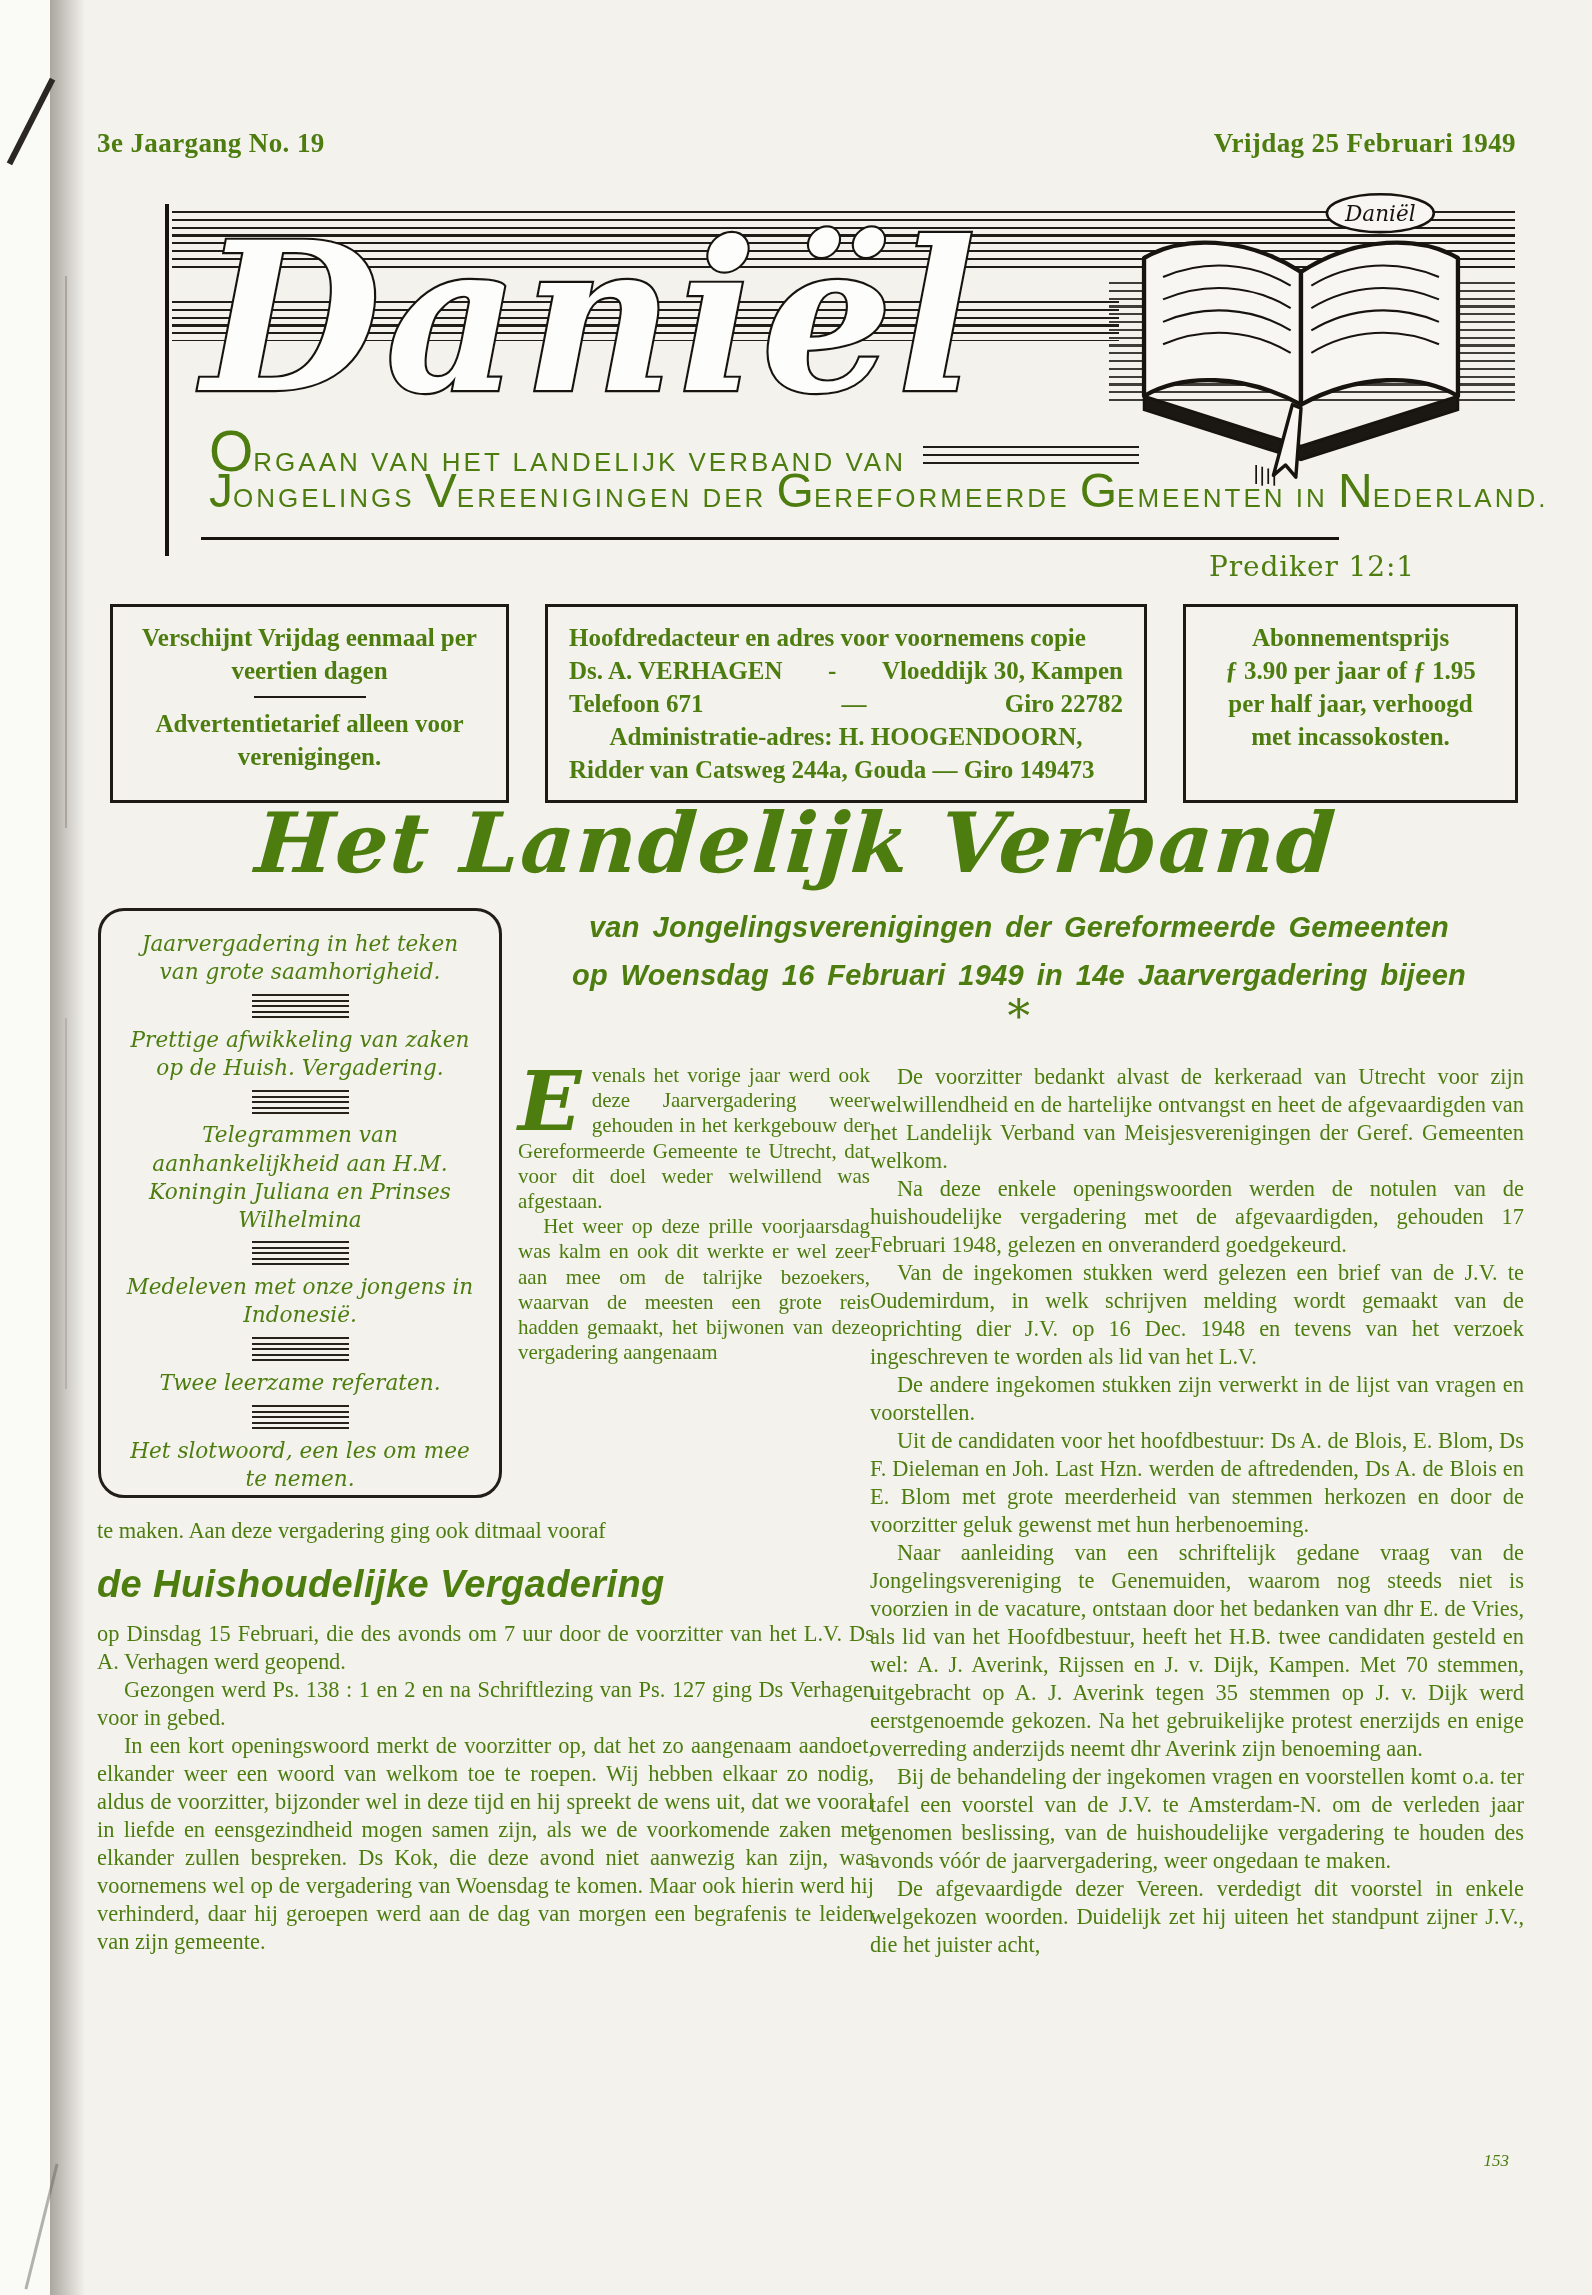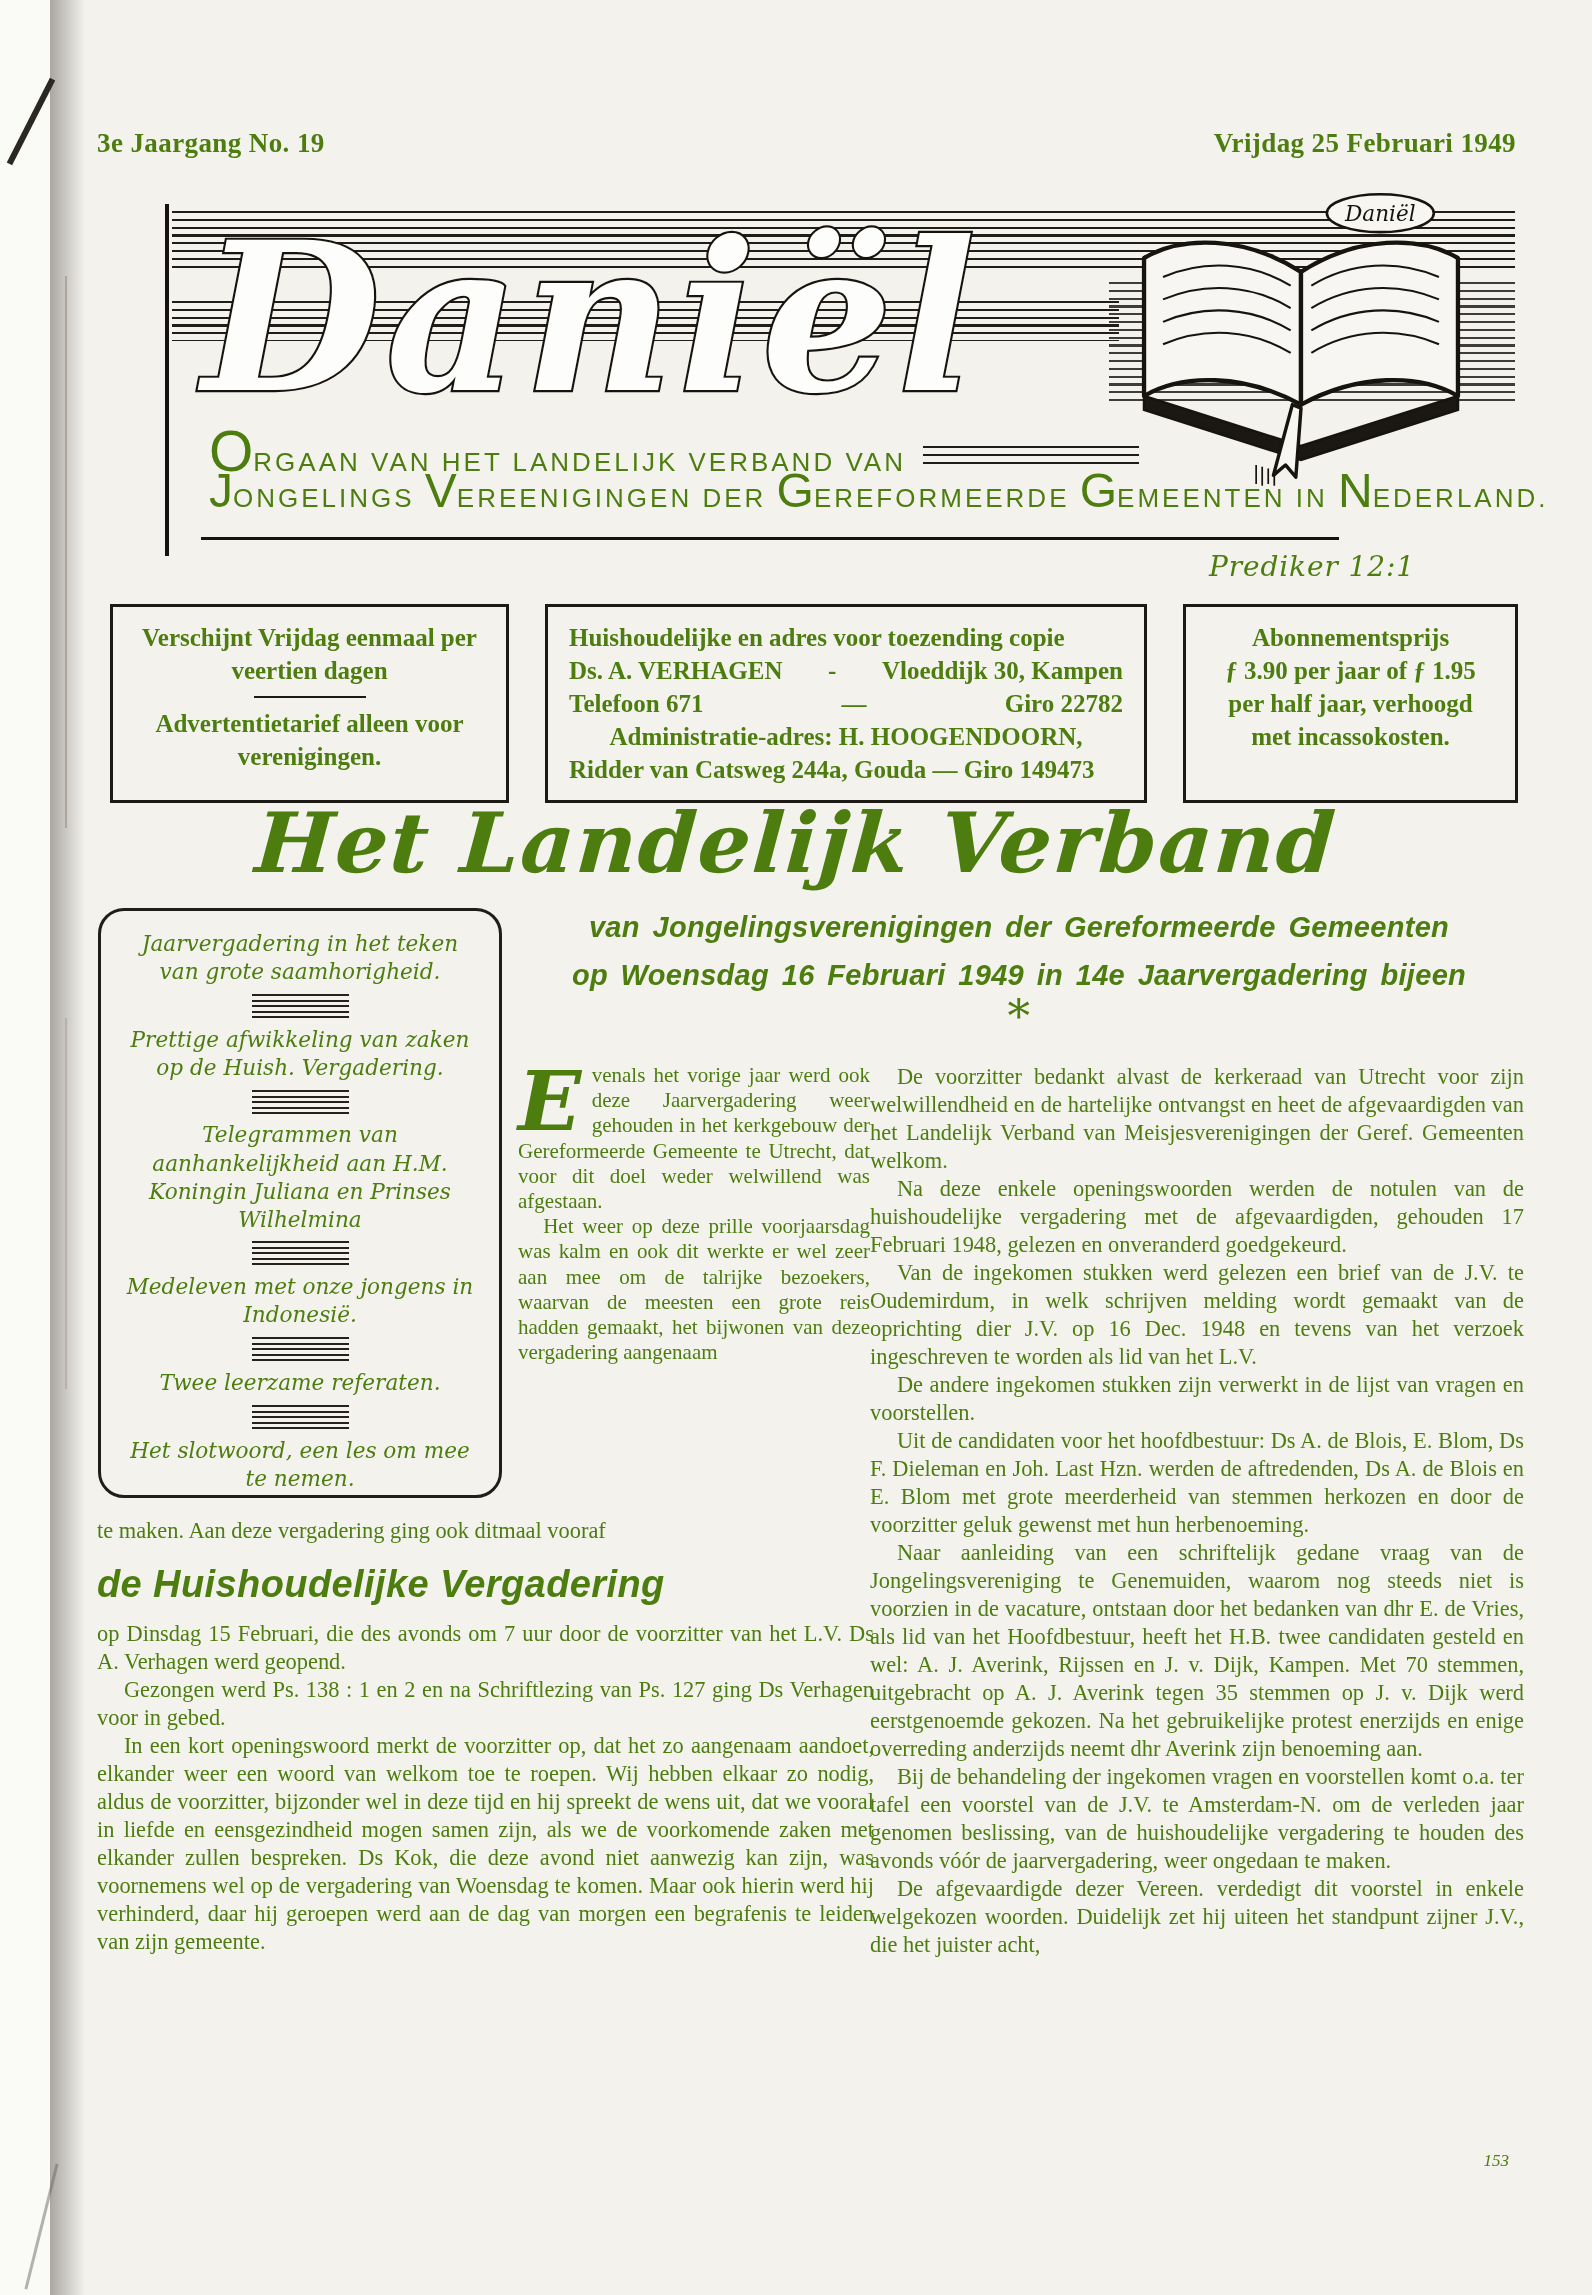--- a/index.html
+++ b/index.html
@@ -34,21 +34,21 @@
   .book-svg text{font-family:"DejaVu Serif",serif;}
   .organ{position:absolute;left:110px;top:249px;z-index:2;font-family:"Liberation Sans",sans-serif;}
   .org-line{white-space:nowrap;}
   .org-line1{margin-bottom:5.2px;}
   .org-cap{font-size:48px;line-height:0;}
   .org-cap1{font-size:57px;}
   .org-rest{font-size:26px;letter-spacing:3px;text-transform:uppercase;}
   .hatch-inline{display:inline-block;width:216px;height:21px;vertical-align:3.5px;margin-left:17.3px;
     background:repeating-linear-gradient(180deg,#201d18 0px,#201d18 2.2px,rgba(0,0,0,0) 2.2px,rgba(0,0,0,0) 7.8px);}
   .mast-bottom-rule{position:absolute;left:102px;right:186px;bottom:38px;height:3.5px;background:#17140f;}
-  .prediker{position:absolute;right:110px;bottom:-5.2px;font-family:"DejaVu Serif",serif;font-style:italic;font-size:28px;letter-spacing:0.9px;}
+  .prediker{position:absolute;right:110px;bottom:-5.2px;font-family:"DejaVu Serif",serif;font-size:28px;letter-spacing:0.9px;}
 
   
   .info-row{position:absolute;left:110px;right:74px;top:604px;display:flex;gap:36px;}
   .ibox{border:3.5px solid #1d1a15;padding:14px 21px;font-weight:bold;font-size:25px;line-height:1.32;box-sizing:border-box;}
   .ibox-pub{width:399px;text-align:center;}
   .ibox-pub .rule{width:112px;height:2.6px;background:#1d1a15;margin:8.6px auto;}
   .ibox-ed{flex:1;}
   .ibox-ed .sp{display:flex;justify-content:space-between;}
   .ibox-ed .ctr{text-align:center;}
   .ibox-sub{width:335px;text-align:center;}
@@ -154,21 +154,21 @@
     <div class="prediker">Prediker 12:1</div>
   </div>
 
   <div class="info-row">
     <div class="ibox ibox-pub">
       <div>Verschijnt Vrijdag eenmaal per veertien dagen</div>
       <div class="rule"></div>
       <div>Advertentietarief alleen voor verenigingen.</div>
     </div>
     <div class="ibox ibox-ed">
-      <div>Huishoudelijke en adres voor toezending copie</div>
+      <div>Hoofdredacteur en adres voor voornemens copie</div>
       <div class="sp">
         <span>Ds. A. VERHAGEN</span>
         <span>-</span>
         <span>Vloeddijk 30, Kampen</span>
       </div>
       <div class="sp">
         <span>Telefoon 671</span>
         <span>—</span>
         <span>Giro 22782</span>
       </div>

